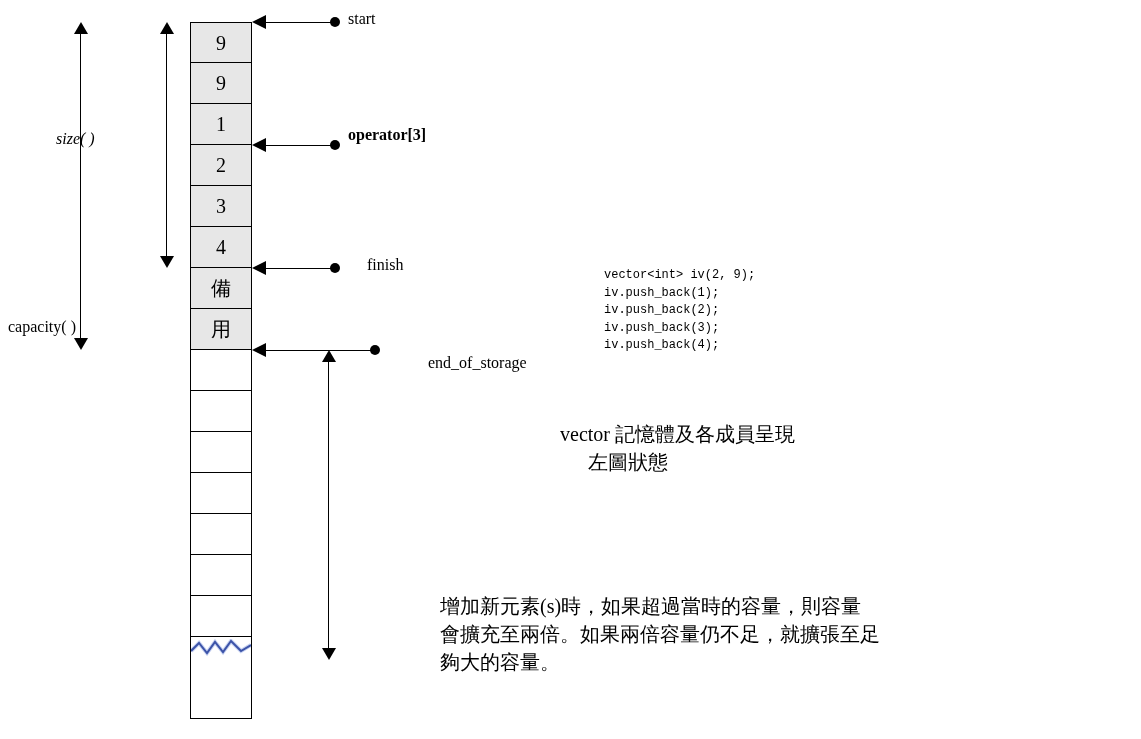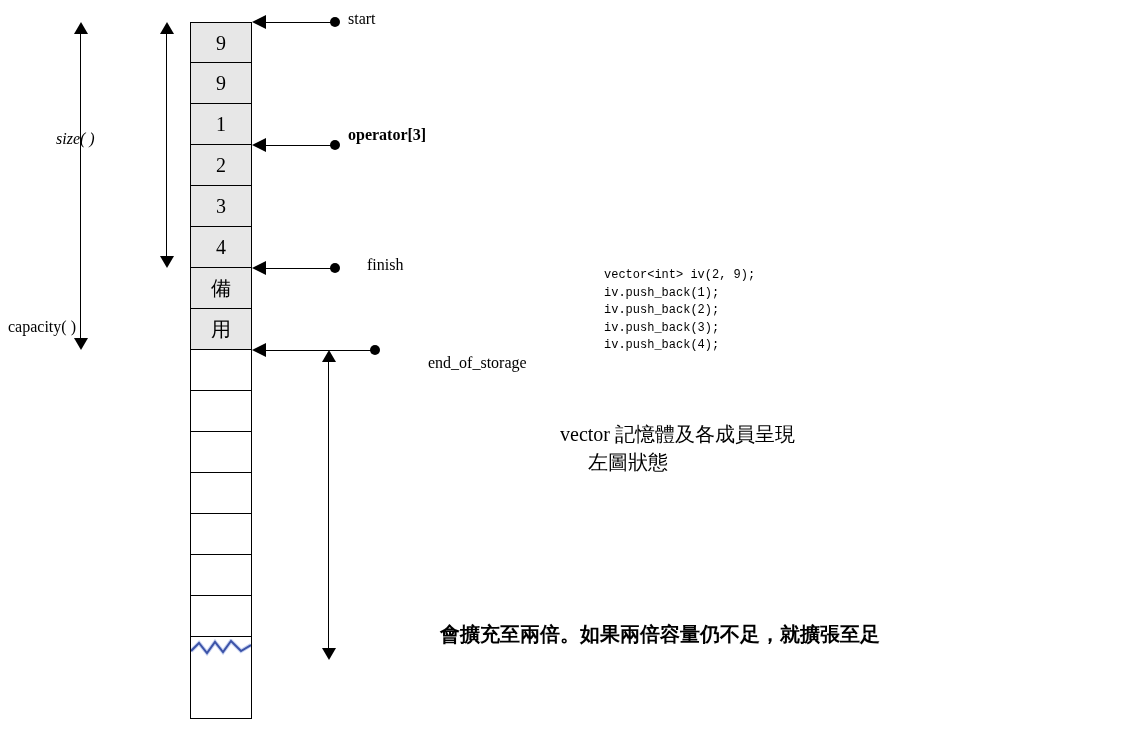--- a/index.html
+++ b/index.html
@@ -185,15 +185,17 @@
   <div class="abs code" style="left:560px; top:250px;">
 <span>vector&lt;int&gt; iv(2, 9);</span>
 <span>iv.push_back(1);</span>
 <span>iv.push_back(2);</span>
 <span>iv.push_back(3);</span>
 <span>iv.push_back(4);</span></div>
 
   <div class="abs para cn" style="left:560px; top:420px;">vector 記憶體及各成員呈現</div>
   <div class="abs para cn" style="left:560px; top:448px;margin-left:28px;">左圖狀態</div>
 
-  <div class="abs para cn" style="left:440px; top:620px;font-weight:bold;">會擴充至兩倍。如果兩倍容量仍不足，就擴張至足</div>
+  <div class="abs para cn" style="left:440px; top:592px;">增加新元素(s)時，如果超過當時的容量，則容量</div>
+  <div class="abs para cn" style="left:440px; top:620px;">會擴充至兩倍。如果兩倍容量仍不足，就擴張至足</div>
+  <div class="abs para cn" style="left:440px; top:648px;">夠大的容量。</div>
 
 </div>
 
 </body></html>

